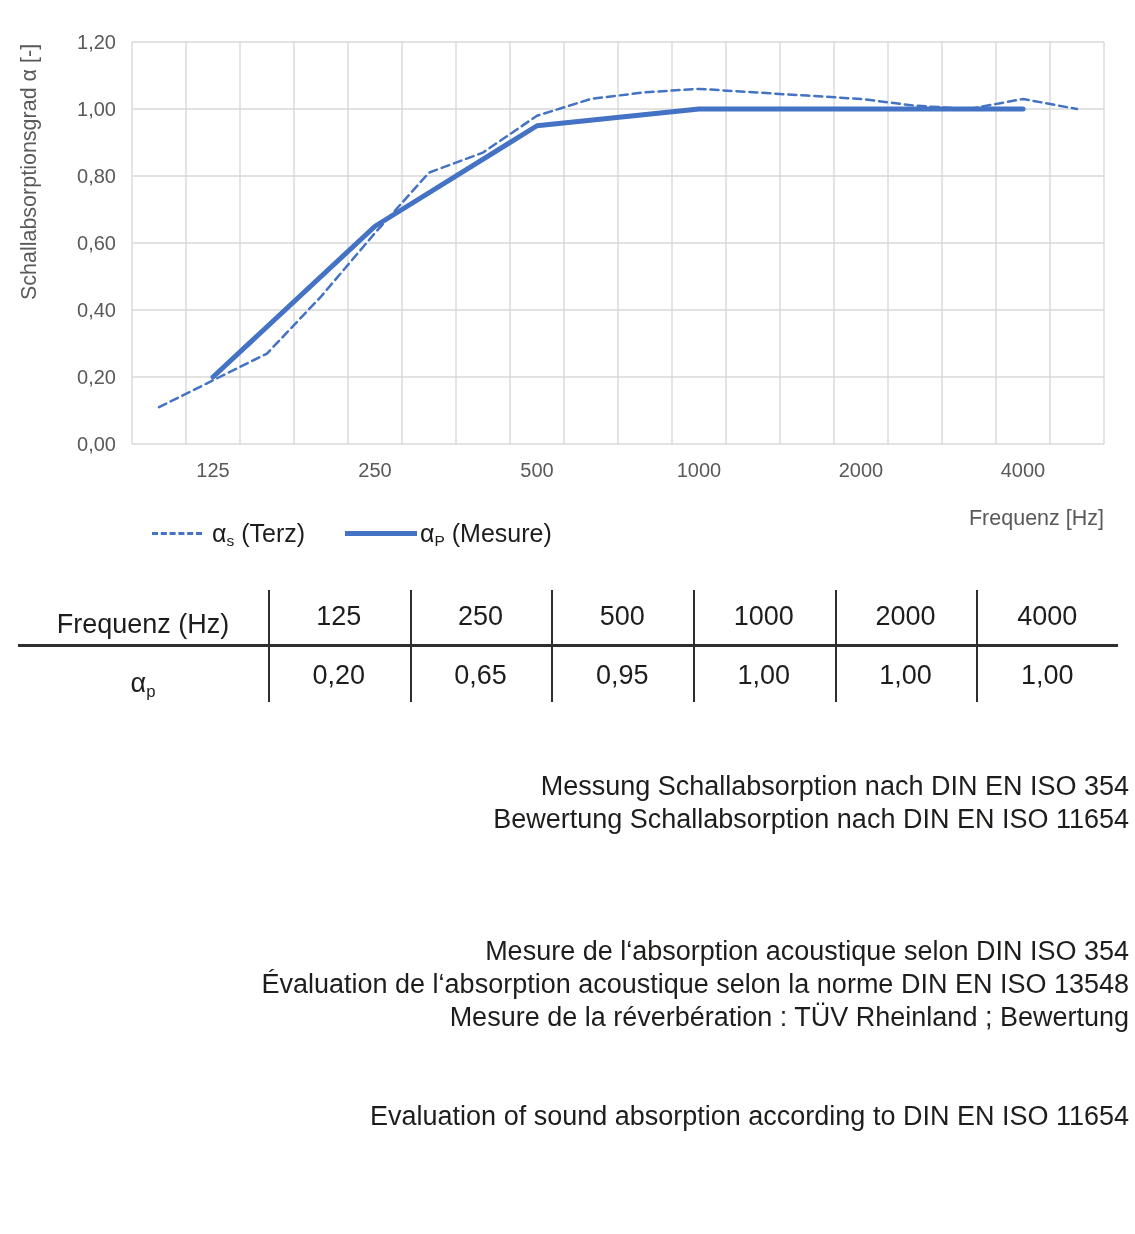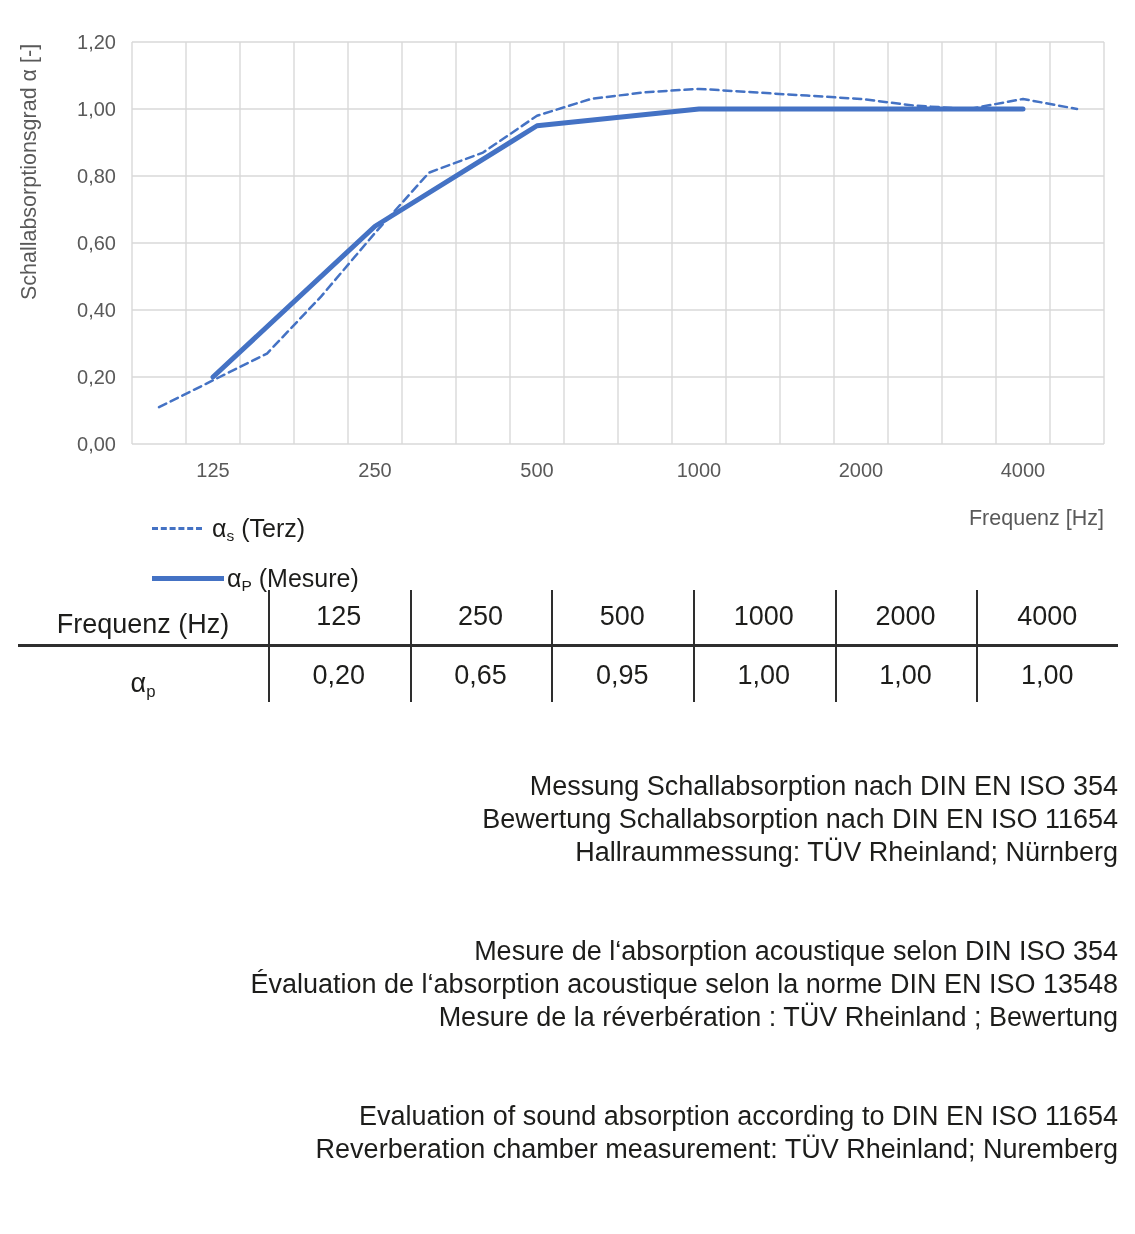--- a/index.html
+++ b/index.html
@@ -6,37 +6,37 @@
   body{
     width:1135px;height:1234px;position:relative;background:#ffffff;
     font-family:"Liberation Sans",sans-serif;color:#1d1d1b;overflow:hidden;
   }
   #chart-figure{position:absolute;top:0;left:0;width:1135px;height:548px;}
   #chart-svg{position:absolute;top:0;left:0;}
   #chart-svg text{font-family:"Liberation Sans",sans-serif;}
   sub{font-size:62%;line-height:0;vertical-align:-0.28em;}
 
   
-  #legend{position:absolute;top:514px;left:152px;display:flex;gap:21px;
-          font-size:25px;color:#1d1d1b;align-items:flex-start;height:34px;flex-direction:column;}
+  #legend{position:absolute;top:514px;left:152px;display:flex;gap:40px;
+          font-size:25px;color:#1d1d1b;align-items:flex-end;height:34px;}
   .legend-entry{display:flex;align-items:center;}
   .sw{height:0;display:inline-block;}
   .sw-dashed{width:50px;border-top:3px dashed #4472C4;margin-right:10px;}
   .sw-solid{width:72px;border-top:5px solid #4472C4;margin-right:3px;}
 
   
   #freq-table{position:absolute;top:588px;left:18px;width:1100px;height:116px;}
   .t-row{display:flex;height:56px;align-items:center;font-size:27px;}
   .t-cell{flex:1;text-align:center;}
   .t-cell.t-first{flex:none;width:250px;margin-top:16px;}
   .t-rule{height:3px;background:#2e2e2e;}
   .vdiv{position:absolute;top:2px;bottom:2px;width:2px;background:#2e2e2e;}
 
   
-  .note{position:absolute;right:17px;width:1110px;text-align:right;
+  .note{position:absolute;right:6px;width:1110px;text-align:right;
         font-size:27px;line-height:33px;color:#1d1d1b;}
   #note-german{top:770px;}
   #note-french{top:935px;}
   #note-english{top:1100px;}
 </style>
 </head>
 <body>
 
 <div id="chart-figure">
   <svg id="chart-svg" width="1135" height="548" viewBox="0 0 1135 548">
@@ -121,23 +121,21 @@
   <div class="vdiv" style="left:391.7px"></div>
   <div class="vdiv" style="left:533.3px"></div>
   <div class="vdiv" style="left:675px"></div>
   <div class="vdiv" style="left:816.7px"></div>
   <div class="vdiv" style="left:958.3px"></div>
 </div>
 
 <div class="note" id="note-german">
   <div class="note-line">Messung Schallabsorption nach DIN EN ISO 354</div>
   <div class="note-line">Bewertung Schallabsorption nach DIN EN ISO 11654</div>
-  <div class="note-line">Hallraummessung: TÜV Rheinland; Nürnberg</div>
 </div>
 <div class="note" id="note-french">
   <div class="note-line">Mesure de l‘absorption acoustique selon DIN ISO 354</div>
   <div class="note-line">Évaluation de l‘absorption acoustique selon la norme DIN EN ISO 13548</div>
   <div class="note-line">Mesure de la réverbération : TÜV Rheinland ; Bewertung</div>
 </div>
 <div class="note" id="note-english">
   <div class="note-line">Evaluation of sound absorption according to DIN EN ISO 11654</div>
-  <div class="note-line">Reverberation chamber measurement: TÜV Rheinland; Nuremberg</div>
 </div>
 
 </body></html>

